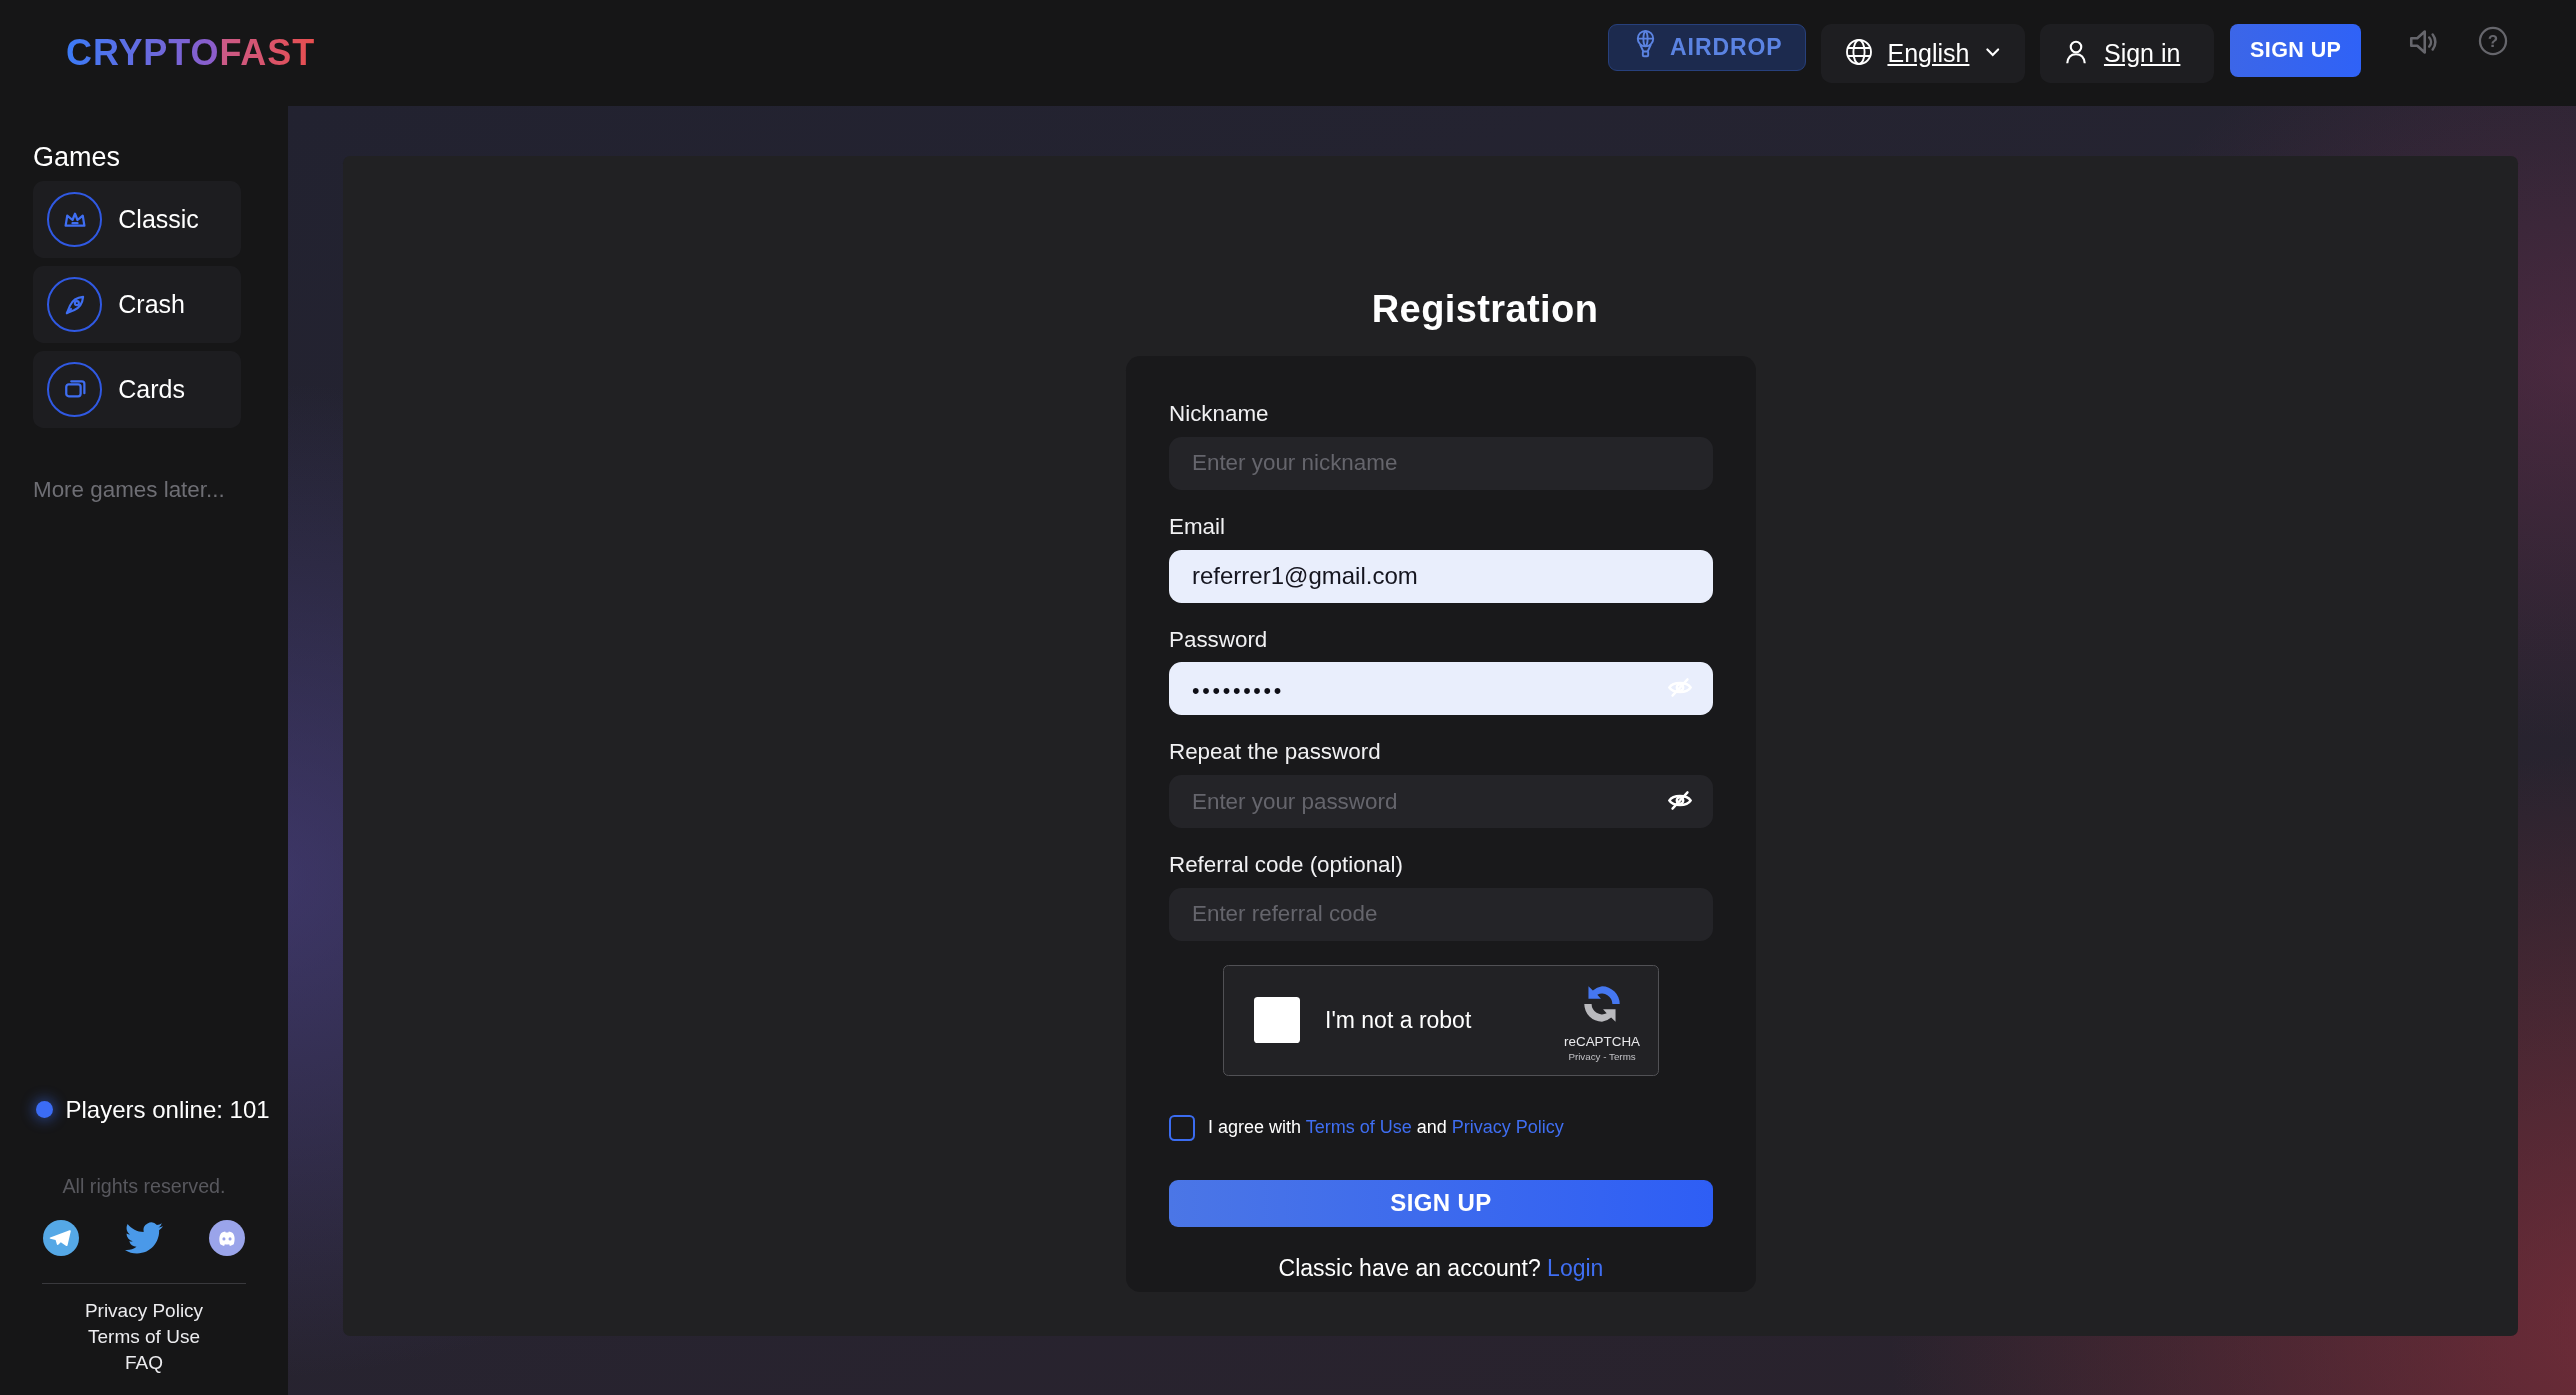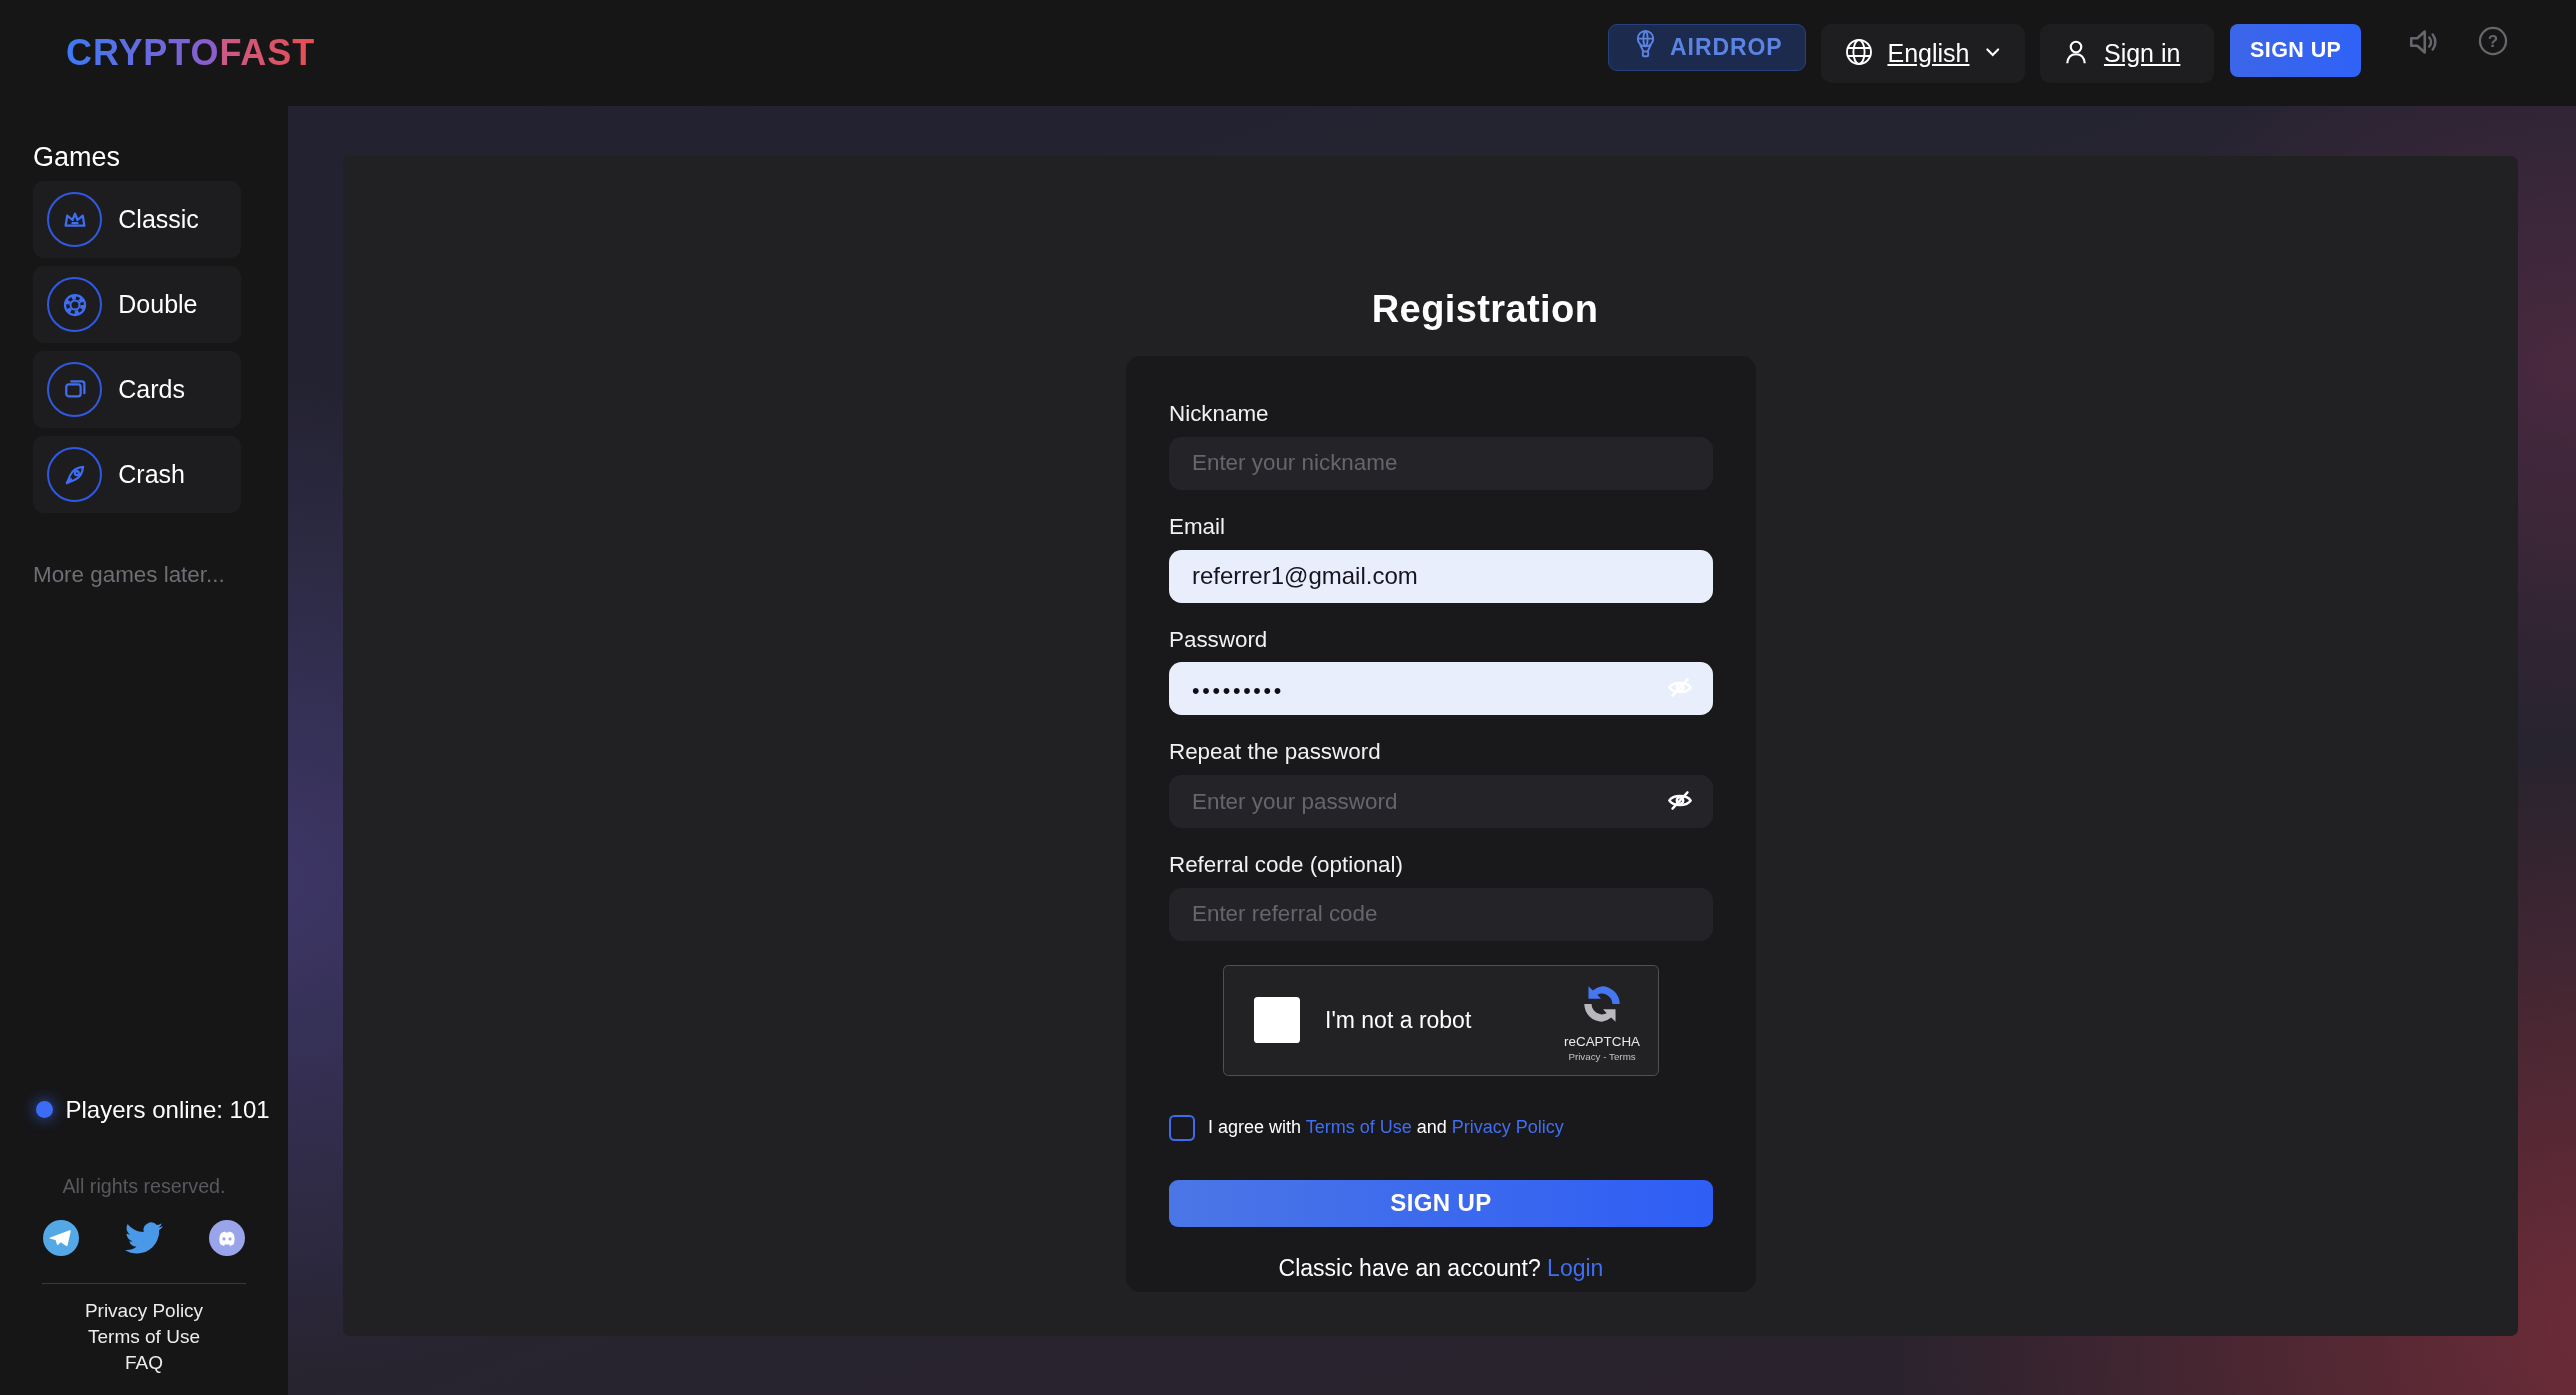--- a/index.html
+++ b/index.html
@@ -157,50 +157,40 @@
   <div class="game-item">
     <div class="g-circ">
       <svg width="30" height="30" viewBox="0 0 24 24" fill="none" stroke="#3f6ef2" stroke-width="1.8" stroke-linejoin="round">
         <path d="M4.5 16.5 L5.8 8.5 L10 12 L12 7 L14 12 L18.2 8.5 L19.5 16.5 z"></path>
         <path d="M10 14.5 h4" stroke-linecap="round"></path>
       </svg>
     </div>
     <span class="g-lbl">Classic</span>
   </div>
 
-  <div class="game-item">
-    <div class="g-circ">
-      <svg width="30" height="30" viewBox="0 0 24 24" fill="none" stroke="#3f6ef2">
-        <circle cx="12" cy="12" r="8" stroke-width="1.8"></circle>
-        <circle cx="12" cy="12" r="3.6" stroke-width="1.6"></circle>
-        <circle cx="12" cy="12" r="6" stroke-width="3" stroke-dasharray="3.2 3.2"></circle>
-      </svg>
-    </div>
-    <span class="g-lbl">Double</span>
-  </div>
-
-  <div class="game-item">
-    <div class="g-circ">
-      <svg width="30" height="30" viewBox="0 0 24 24" fill="none" stroke="#3f6ef2" stroke-width="1.8">
-        <rect x="5" y="7.5" width="11.5" height="9.5" rx="2"></rect>
-        <path d="M9 5 h8.5 a2 2 0 0 1 2 2 v7.5" stroke-linecap="round"></path>
-      </svg>
-    </div>
-    <span class="g-lbl">Cards</span>
-  </div>
 
   <div class="game-item">
     <div class="g-circ">
       <svg width="30" height="30" viewBox="0 0 24 24" fill="none" stroke="#3f6ef2" stroke-width="1.7" stroke-linejoin="round" stroke-linecap="round">
         <path d="M5.5 18.5 L8 12.5 C9.8 8.5 13.5 6 18.5 5.5 C18 10.5 15.5 14.2 11.5 16 L5.5 18.5 z"></path>
         <circle cx="13.5" cy="10.5" r="1.6"></circle>
         <path d="M5.5 18.5 L8.8 15.2"></path>
       </svg>
     </div>
     <span class="g-lbl">Crash</span>
+  </div>
+
+  <div class="game-item">
+    <div class="g-circ">
+      <svg width="30" height="30" viewBox="0 0 24 24" fill="none" stroke="#3f6ef2" stroke-width="1.8">
+        <rect x="5" y="7.5" width="11.5" height="9.5" rx="2"></rect>
+        <path d="M9 5 h8.5 a2 2 0 0 1 2 2 v7.5" stroke-linecap="round"></path>
+      </svg>
+    </div>
+    <span class="g-lbl">Cards</span>
   </div>
 
   <div class="more-games">More games later...</div>
 
   <div class="sb-bottom">
     <div class="players">
       <div class="dot"></div>
       <span>Players online: 101</span>
     </div>
     <div class="rights">All rights reserved.</div>

